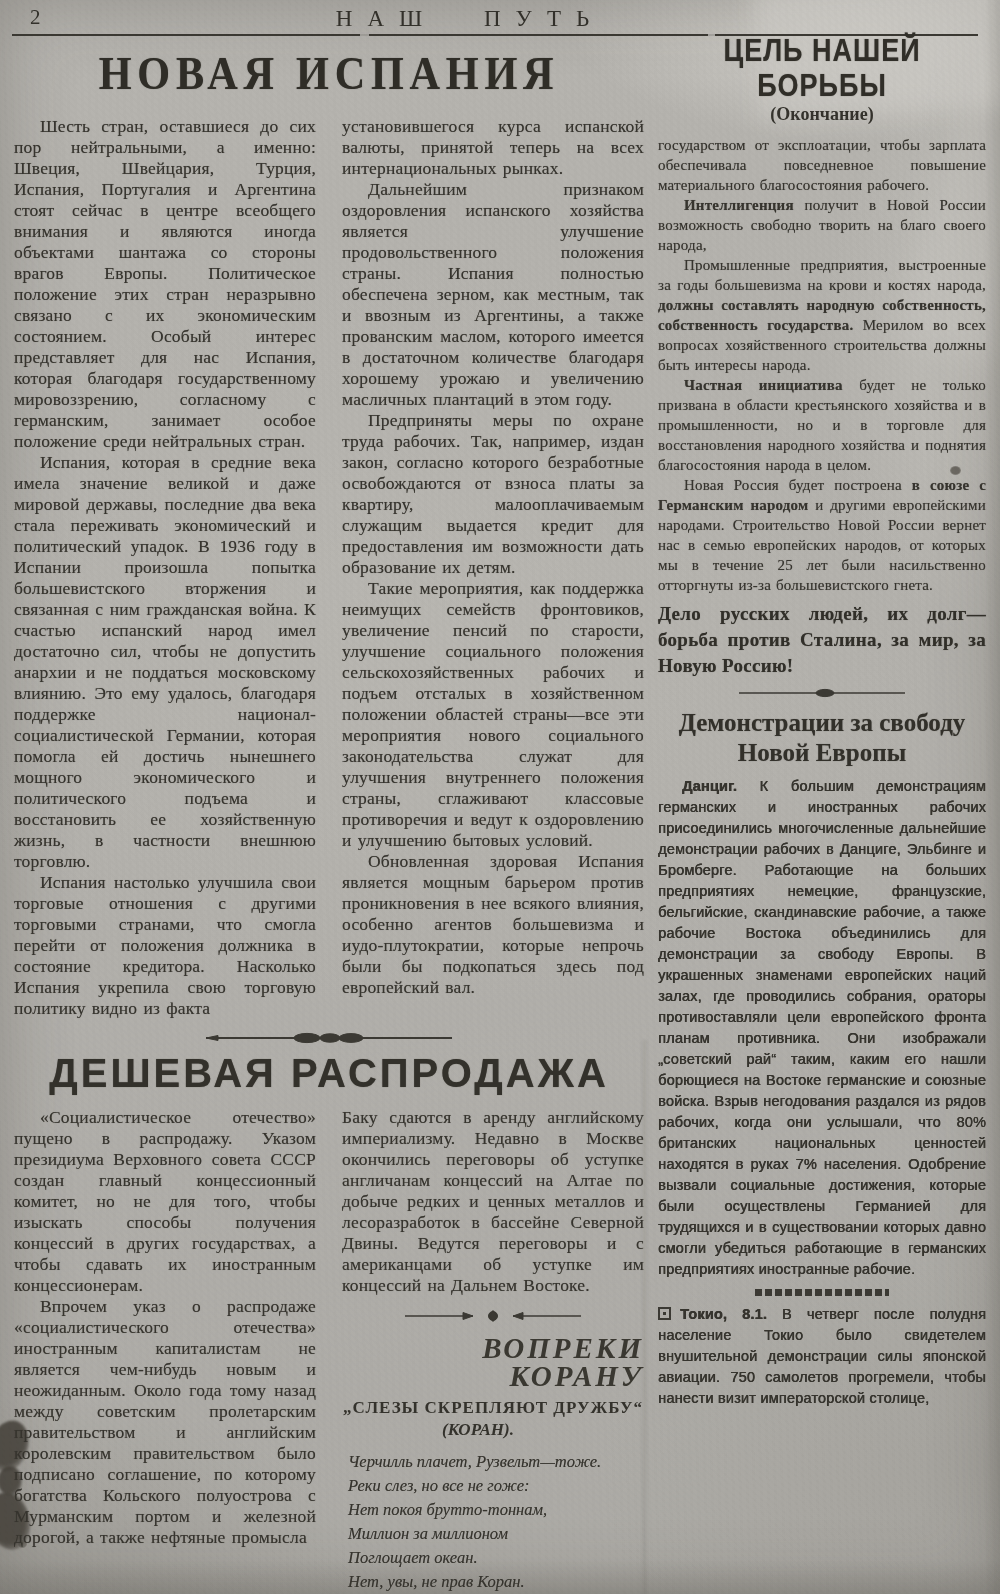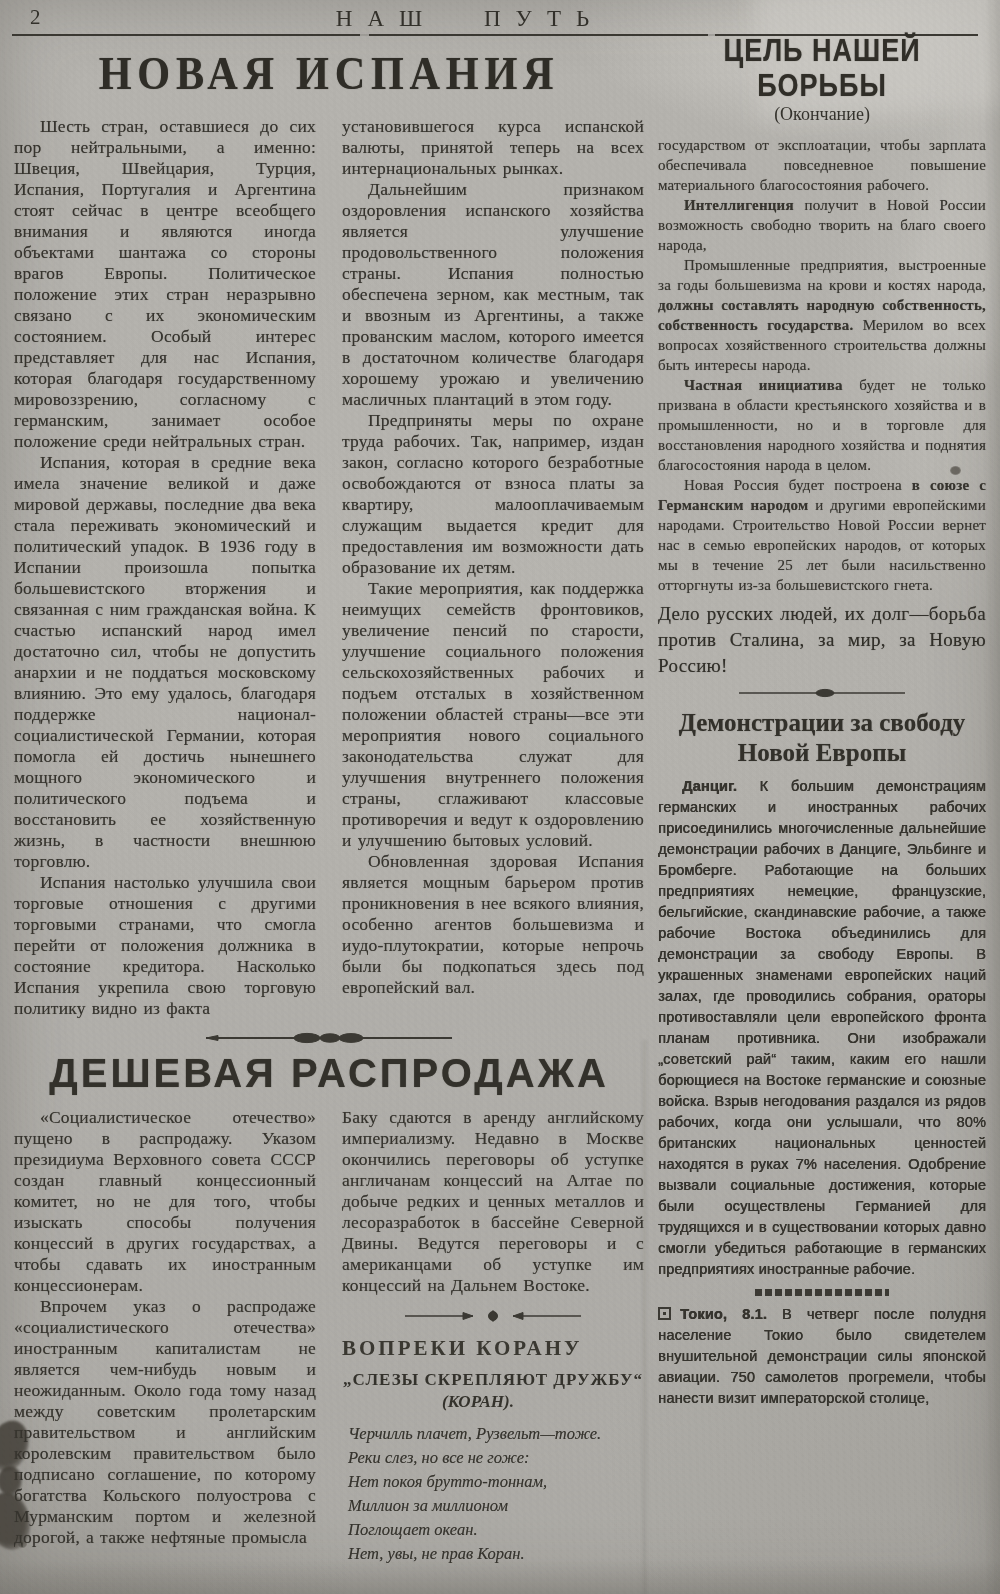--- a/index.html
+++ b/index.html
@@ -40,35 +40,35 @@
   .hdr{position:absolute;left:0;top:0;width:1000px;height:40px;z-index:2;}
   .pagenum{position:absolute;left:30px;top:5px;font-size:21px;color:#33312b;}
   .masthead{position:absolute;left:0;right:60px;top:6px;text-align:center;font-weight:normal;font-size:23px;letter-spacing:15px;word-spacing:26px;color:#32302a;}
   .hdr-rule{position:absolute;left:12px;top:34px;width:966px;height:2px;background:linear-gradient(90deg,#3a3832 0 36%,rgba(58,56,50,.15) 36% 37%,#3a3832 37% 72%,rgba(58,56,50,.2) 72% 72.8%,#3a3832 72.8% 100%);}
   
   .left-zone{position:absolute;left:14px;top:42px;width:630px;z-index:2;}
   .right-zone{position:absolute;left:658px;top:32px;width:328px;z-index:2;}
   
   .spain-title{margin:8px 0 18px;text-align:center;font-weight:bold;font-size:44px;line-height:48px;letter-spacing:6px;color:#2f2d27;transform:scale(.96,1.06);text-shadow:0 0 1px rgba(47,45,39,.6);}
   .goal-title{margin:6px 0 0;text-align:center;font-family:"Liberation Sans","DejaVu Sans",sans-serif;font-weight:bold;font-size:27px;line-height:30px;letter-spacing:1px;color:#302e28;transform:scaleY(1.15);text-shadow:0 0 1px rgba(48,46,40,.55);}
-  .goal-sub{margin:6px 0 10px;text-align:center;font-weight:normal;font-size:18px;color:#34322c;}
+  .goal-sub{margin:6px 0 10px;text-align:center;font-weight:bold;font-size:18px;color:#34322c;}
   .sale-title{margin:6px 0 12px;text-align:center;font-family:"Liberation Sans","DejaVu Sans",sans-serif;font-weight:bold;font-size:40px;line-height:44px;letter-spacing:3px;color:#33312b;transform:scaleY(1.03);text-shadow:0 0 1px rgba(51,49,43,.6);}
   .demo-title{margin:10px 0 8px;text-align:center;font-weight:bold;font-size:25px;line-height:30px;color:#32302a;text-shadow:0 0 1px rgba(50,48,42,.5);}
-  .koran-title{margin:12px 0 8px;text-align:left;font-weight:bold;font-size:21px;line-height:28px;letter-spacing:3px;color:#3a3831;}
+  .koran-title{margin:12px 0 8px;text-align:right;font-weight:bold;font-size:29px;line-height:28px;letter-spacing:3px;color:#3a3831;font-style:italic;}
   .koran-sub{margin:0 0 0;text-align:center;font-weight:bold;font-size:17px;letter-spacing:1px;color:#34322c;}
   .koran-attr{margin:2px 30px 10px 0;text-align:center;font-weight:bold;font-style:italic;font-size:17px;color:#34322c;}
   
   .cols{display:flex;gap:26px;}
   .col{flex:1;}
   p.para{margin:0;text-align:justify;text-indent:26px;color:#36342e;text-shadow:0 0 .7px rgba(52,50,44,.55);}
   p.para.noindent{text-indent:0;}
   .spain-col p.para, .sale-col p.para{font-size:17.5px;line-height:21px;letter-spacing:.2px;word-spacing:1.5px;}
   .goal-body p.para{font-size:15px;line-height:20px;letter-spacing:.2px;word-spacing:1px;}
   .bseg{font-weight:bold;margin-top:20px;}
-  .slogan{margin:6px 0 0;text-align:justify;font-weight:normal;font-size:19px;line-height:26px;letter-spacing:.3px;color:#312f29;text-shadow:0 0 .8px rgba(49,47,41,.6);}
+  .slogan{margin:6px 0 0;text-align:justify;font-weight:bold;font-size:19px;line-height:26px;letter-spacing:.3px;color:#312f29;text-shadow:0 0 .8px rgba(49,47,41,.6);}
   .demo-body,.tokyo{margin:0;text-align:justify;font-family:"Liberation Sans","DejaVu Sans",sans-serif;font-size:14.5px;line-height:21px;letter-spacing:.2px;color:#36342e;text-shadow:.45px 0 0 currentColor, 0 0 .5px rgba(54,52,46,.5);}
   .demo-body{text-indent:24px;}
   .tokyo{text-indent:0;margin-top:8px;}
   .poem{margin:10px 0 0 6px;}
   .poem p{margin:0;font-style:italic;font-size:16.5px;line-height:24px;color:#36342e;text-shadow:0 0 .6px rgba(54,52,46,.5);}
   
   .orn-div{display:block;margin:12px auto 2px;}
   .mini-div{display:block;margin:9px auto 4px;}
   .koran-div{display:block;margin:14px auto 0;}
   .dotted-div{width:134px;height:7px;margin:9px auto 2px;background:repeating-linear-gradient(90deg,#3b3933 0 7px,transparent 7px 10px);}

